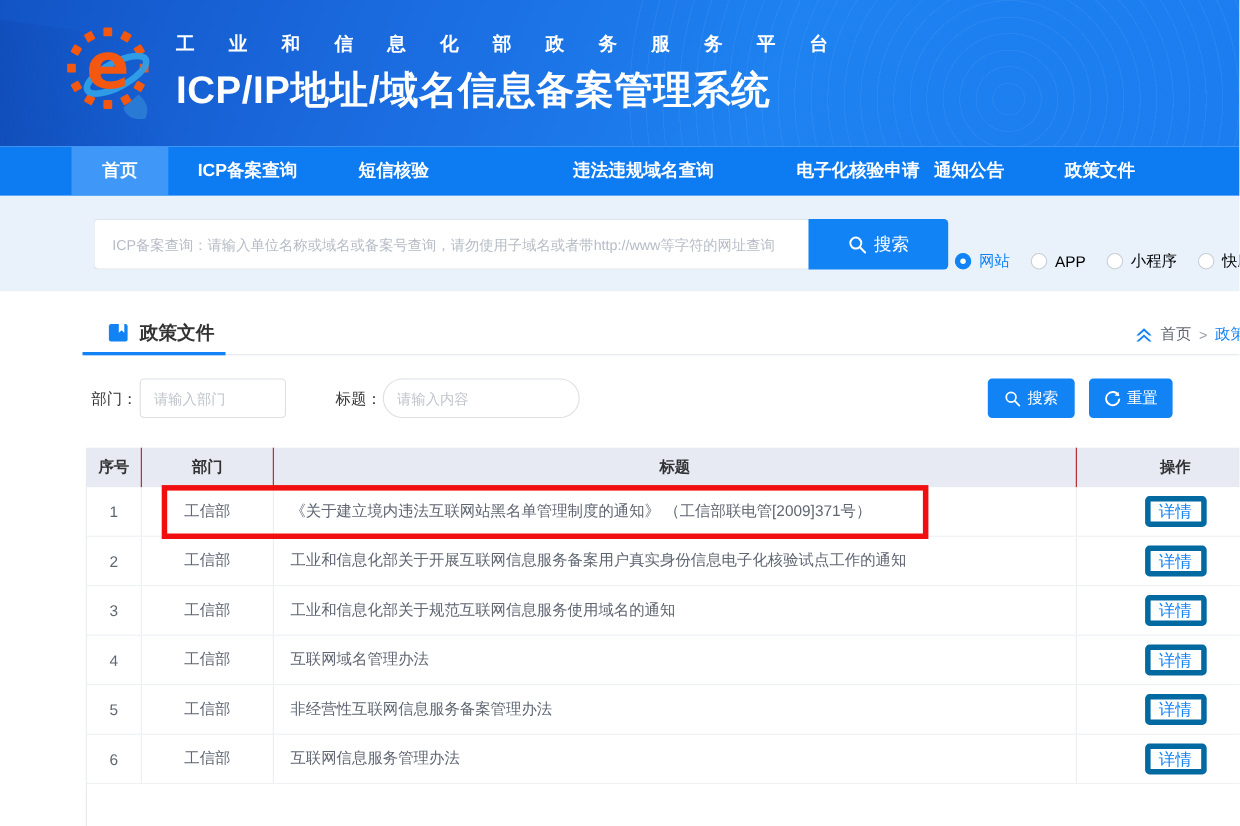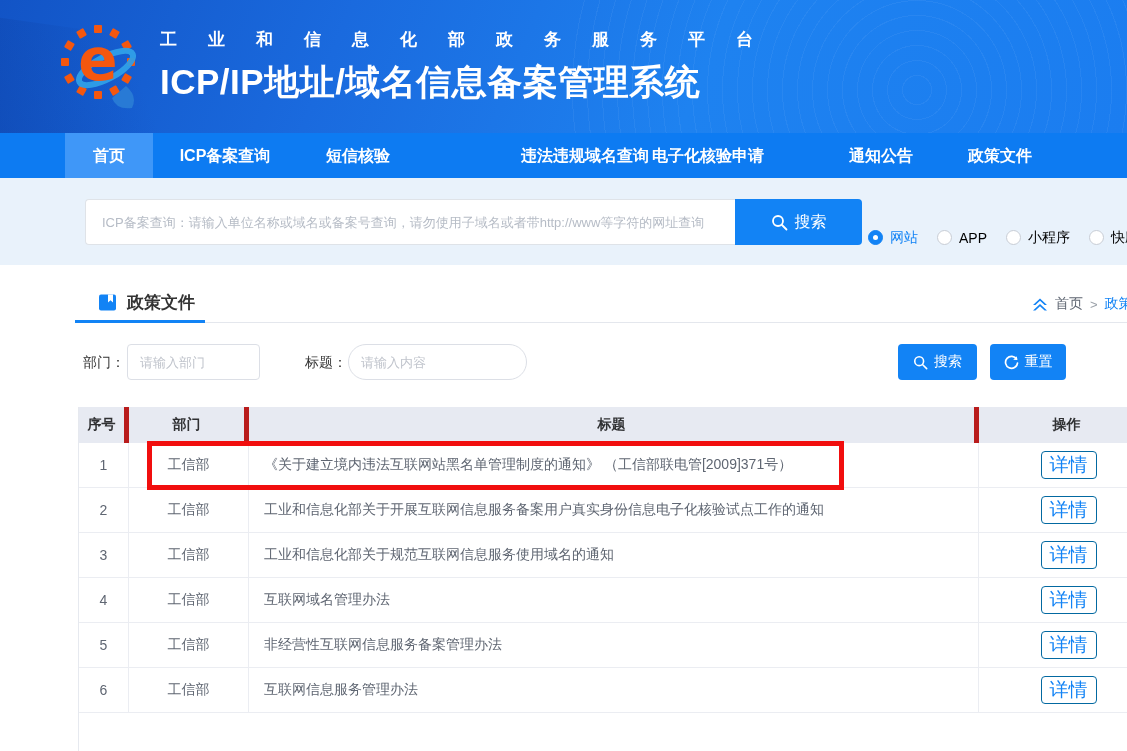--- a/index.html
+++ b/index.html
@@ -63,28 +63,28 @@
   .fbtn { position:absolute; top:0; height:36px; background:#1283f5; border:none; border-radius:4px; color:#fff;
     font-size:14px; cursor:pointer; display:flex; align-items:center; justify-content:center; gap:6px;
     font-family:"Liberation Sans", sans-serif; }
 
   
   .table { position:absolute; left:78px; top:142px; width:1080px; border-left:1px solid #e6e9ef; }
   .thead { display:flex; height:36px; background:#e7eaf2; }
   .thead .cell { font-weight:bold; color:#303133; font-size:14px; }
   .trow { display:flex; height:45px; background:#fff; border-bottom:1px solid #ebedf2; }
   .cell { display:flex; align-items:center; justify-content:center; border-right:1px solid #ebedf2; font-size:14px; color:#5f6672; }
-  .thead .cell { border-right:5px solid #b91c1c; }
+  .thead .cell { border-right:1px solid #b91c1c; }
   .c-no { width:50px; flex:none; }
   .c-dept { width:120px; flex:none; }
   .c-title { width:730px; flex:none; }
   .trow .c-title { justify-content:flex-start; padding-left:15px; }
   .c-op { width:180px; flex:none; }
-  .detail-btn { width:56px; height:28px; background:#fff; border:1px solid #0369a1; border-radius:4px; color:#1283f5;
-    font-size:19px; cursor:pointer; font-family:"Liberation Sans", sans-serif; }
+  .detail-btn { width:56px; height:28px; background:#fff; border:5px solid #0369a1; border-radius:4px; color:#1283f5;
+    font-size:15px; cursor:pointer; font-family:"Liberation Sans", sans-serif; }
   .partial-row { position:absolute; left:78px; top:448px; width:1049px; height:38px; background:#fff; border-left:1px solid #e6e9ef; }
 
   .red-box { position:absolute; left:147px; top:176px; width:697px; height:49px; border:5px solid #f10e0e; z-index:6; pointer-events:none; }
 </style>
 </head>
 <body>
 
 <div class="page">
 
   <div class="header">
@@ -113,21 +113,21 @@
       <div class="ministry">工业和信息化部政务服务平台</div>
       <div class="systitle">ICP/IP地址/域名信息备案管理系统</div>
     </div>
   </div>
 
   <div class="nav">
     <div class="nav-item active" style="left:65px;">首页</div>
     <div class="nav-item" style="left:225px;">ICP备案查询</div>
     <div class="nav-item" style="left:358px;">短信核验</div>
     <div class="nav-item" style="left:555px;margin-left:30px;">违法违规域名查询</div>
-    <div class="nav-item" style="left:708px;">电子化核验申请</div>
+    <div class="nav-item" style="left:780px;">电子化核验申请</div>
     <div class="nav-item" style="left:881px;">通知公告</div>
     <div class="nav-item" style="left:1000px;">政策文件</div>
   </div>
 
   <div class="searchbar">
     <input class="search-input" placeholder="ICP备案查询：请输入单位名称或域名或备案号查询，请勿使用子域名或者带http://www等字符的网址查询" style="">
     <button class="search-btn">
       <svg width="17" height="17" viewBox="0 0 17 17">
         <circle cx="7" cy="7" r="5" fill="none" stroke="#fff" stroke-width="1.8"></circle>
         <line x1="11" y1="11" x2="15.5" y2="15.5" stroke="#fff" stroke-width="1.8" stroke-linecap="round"></line>

